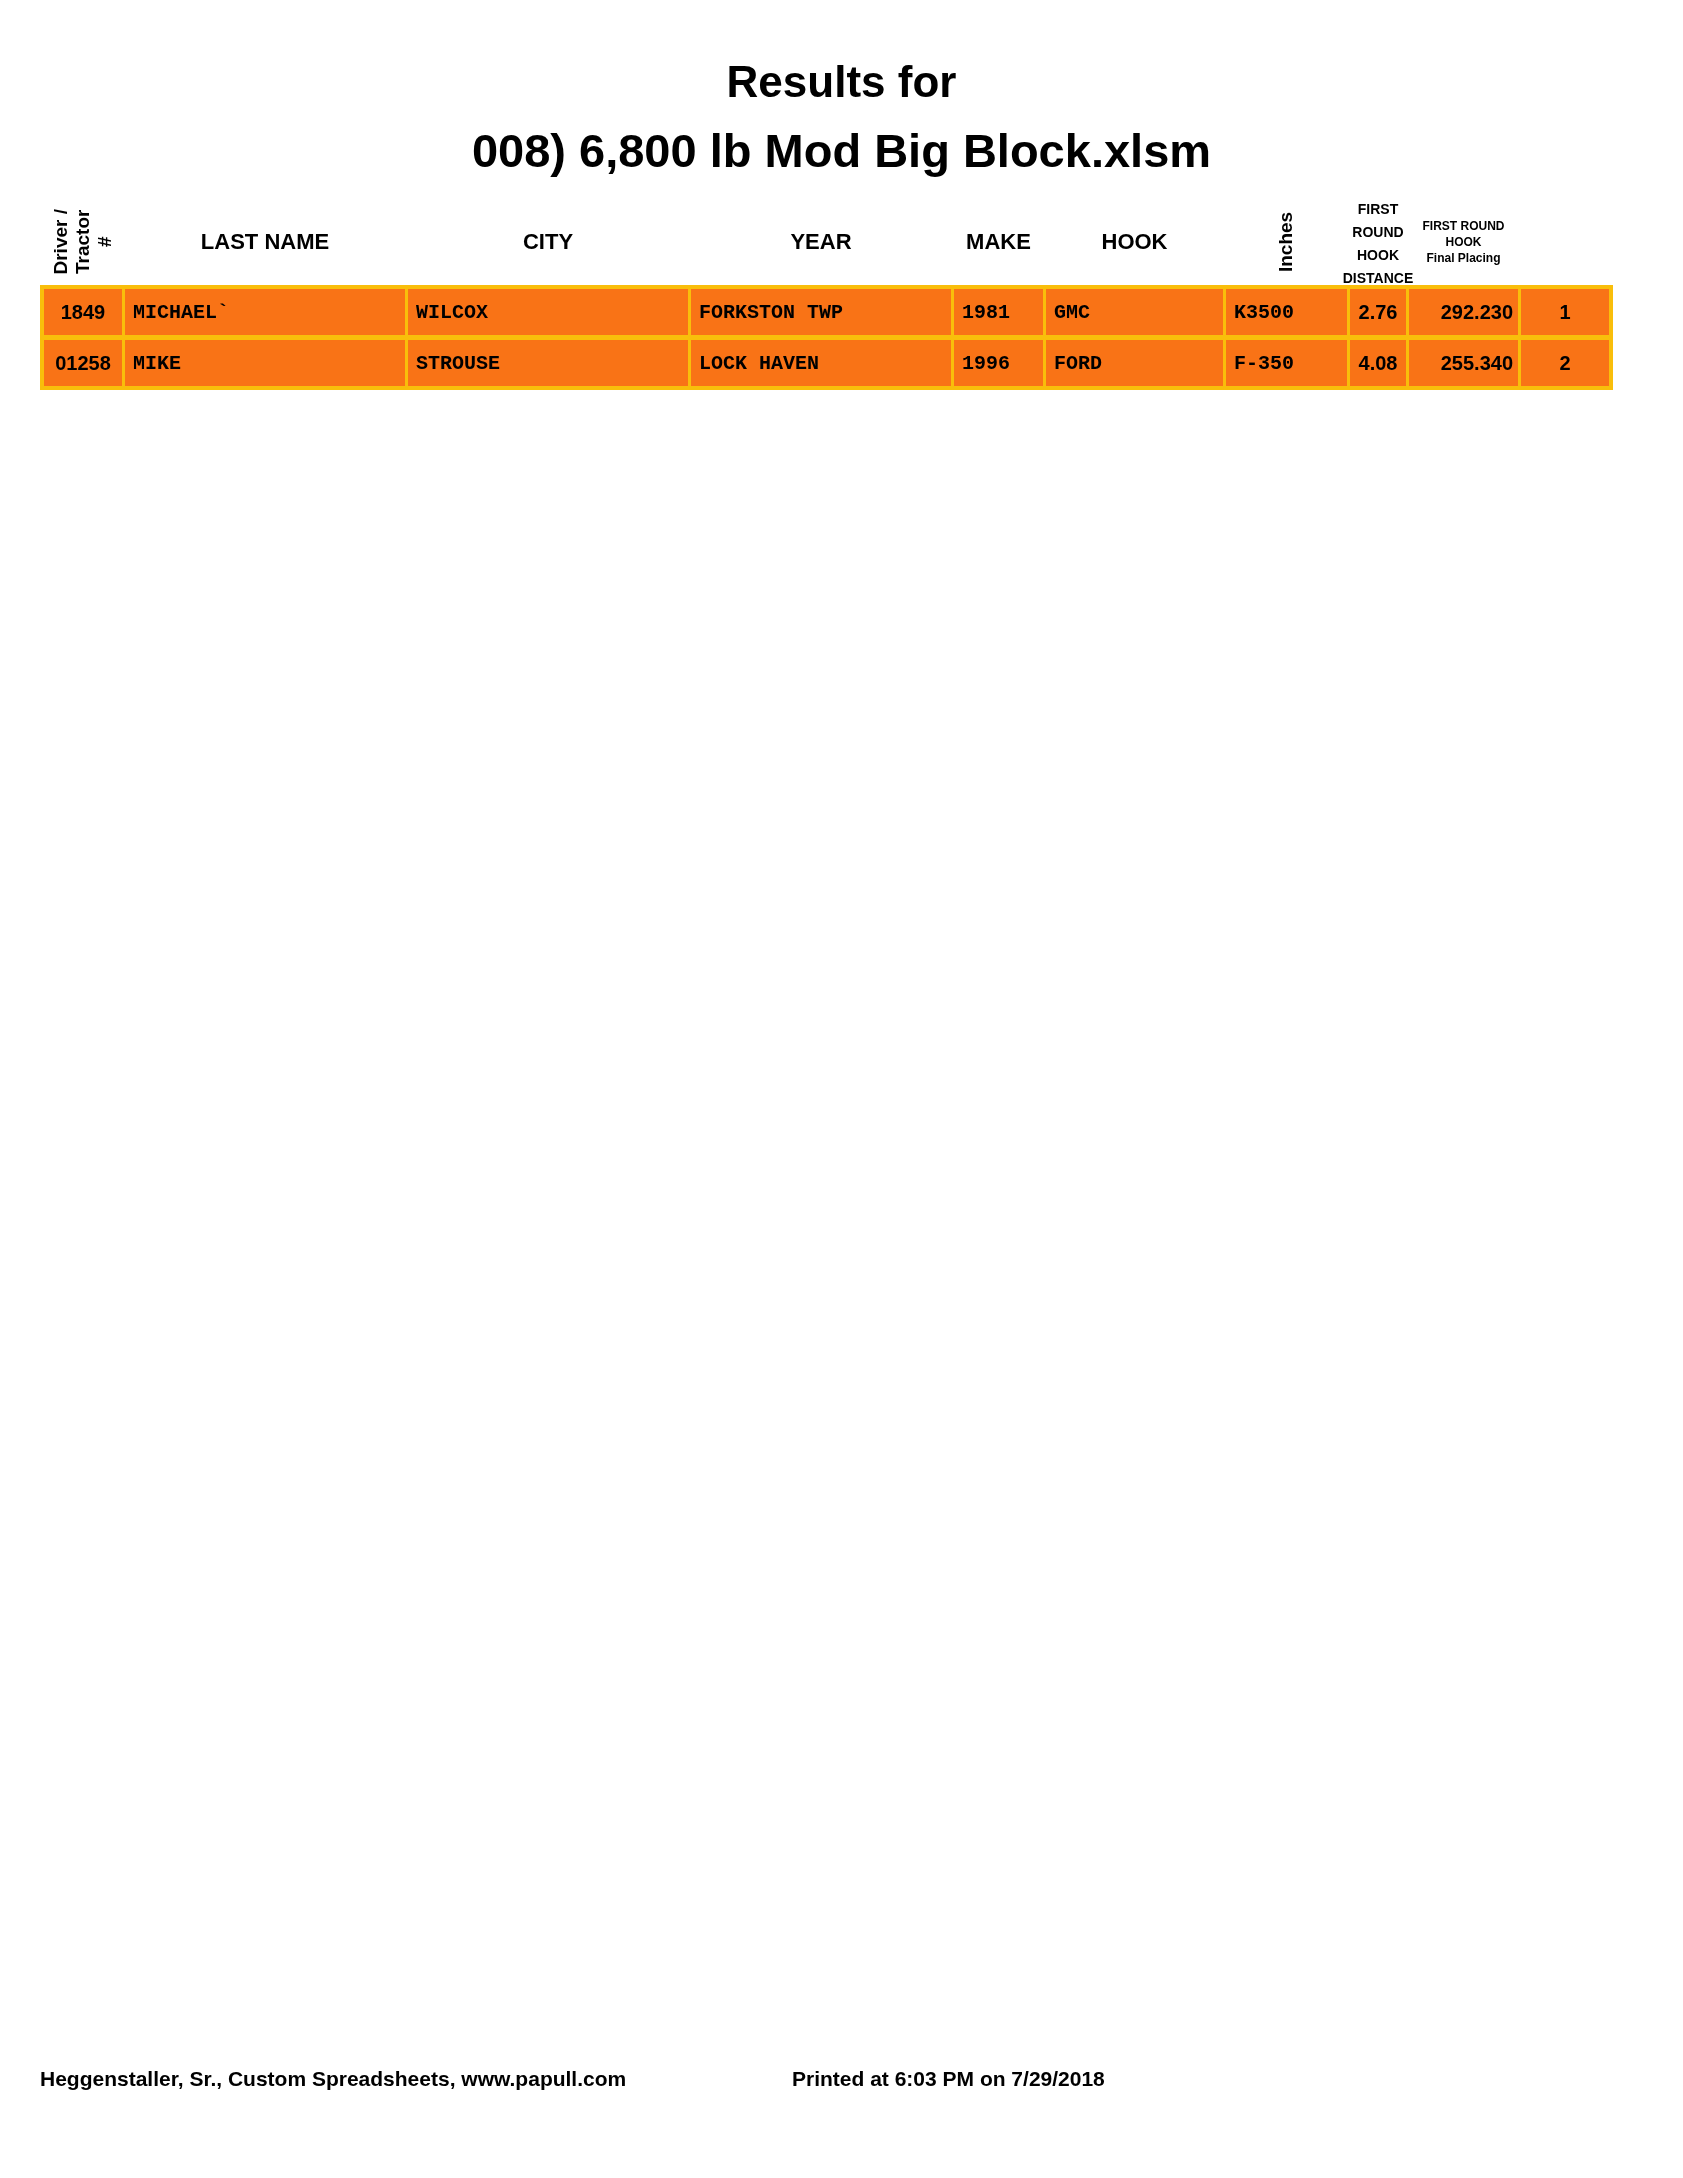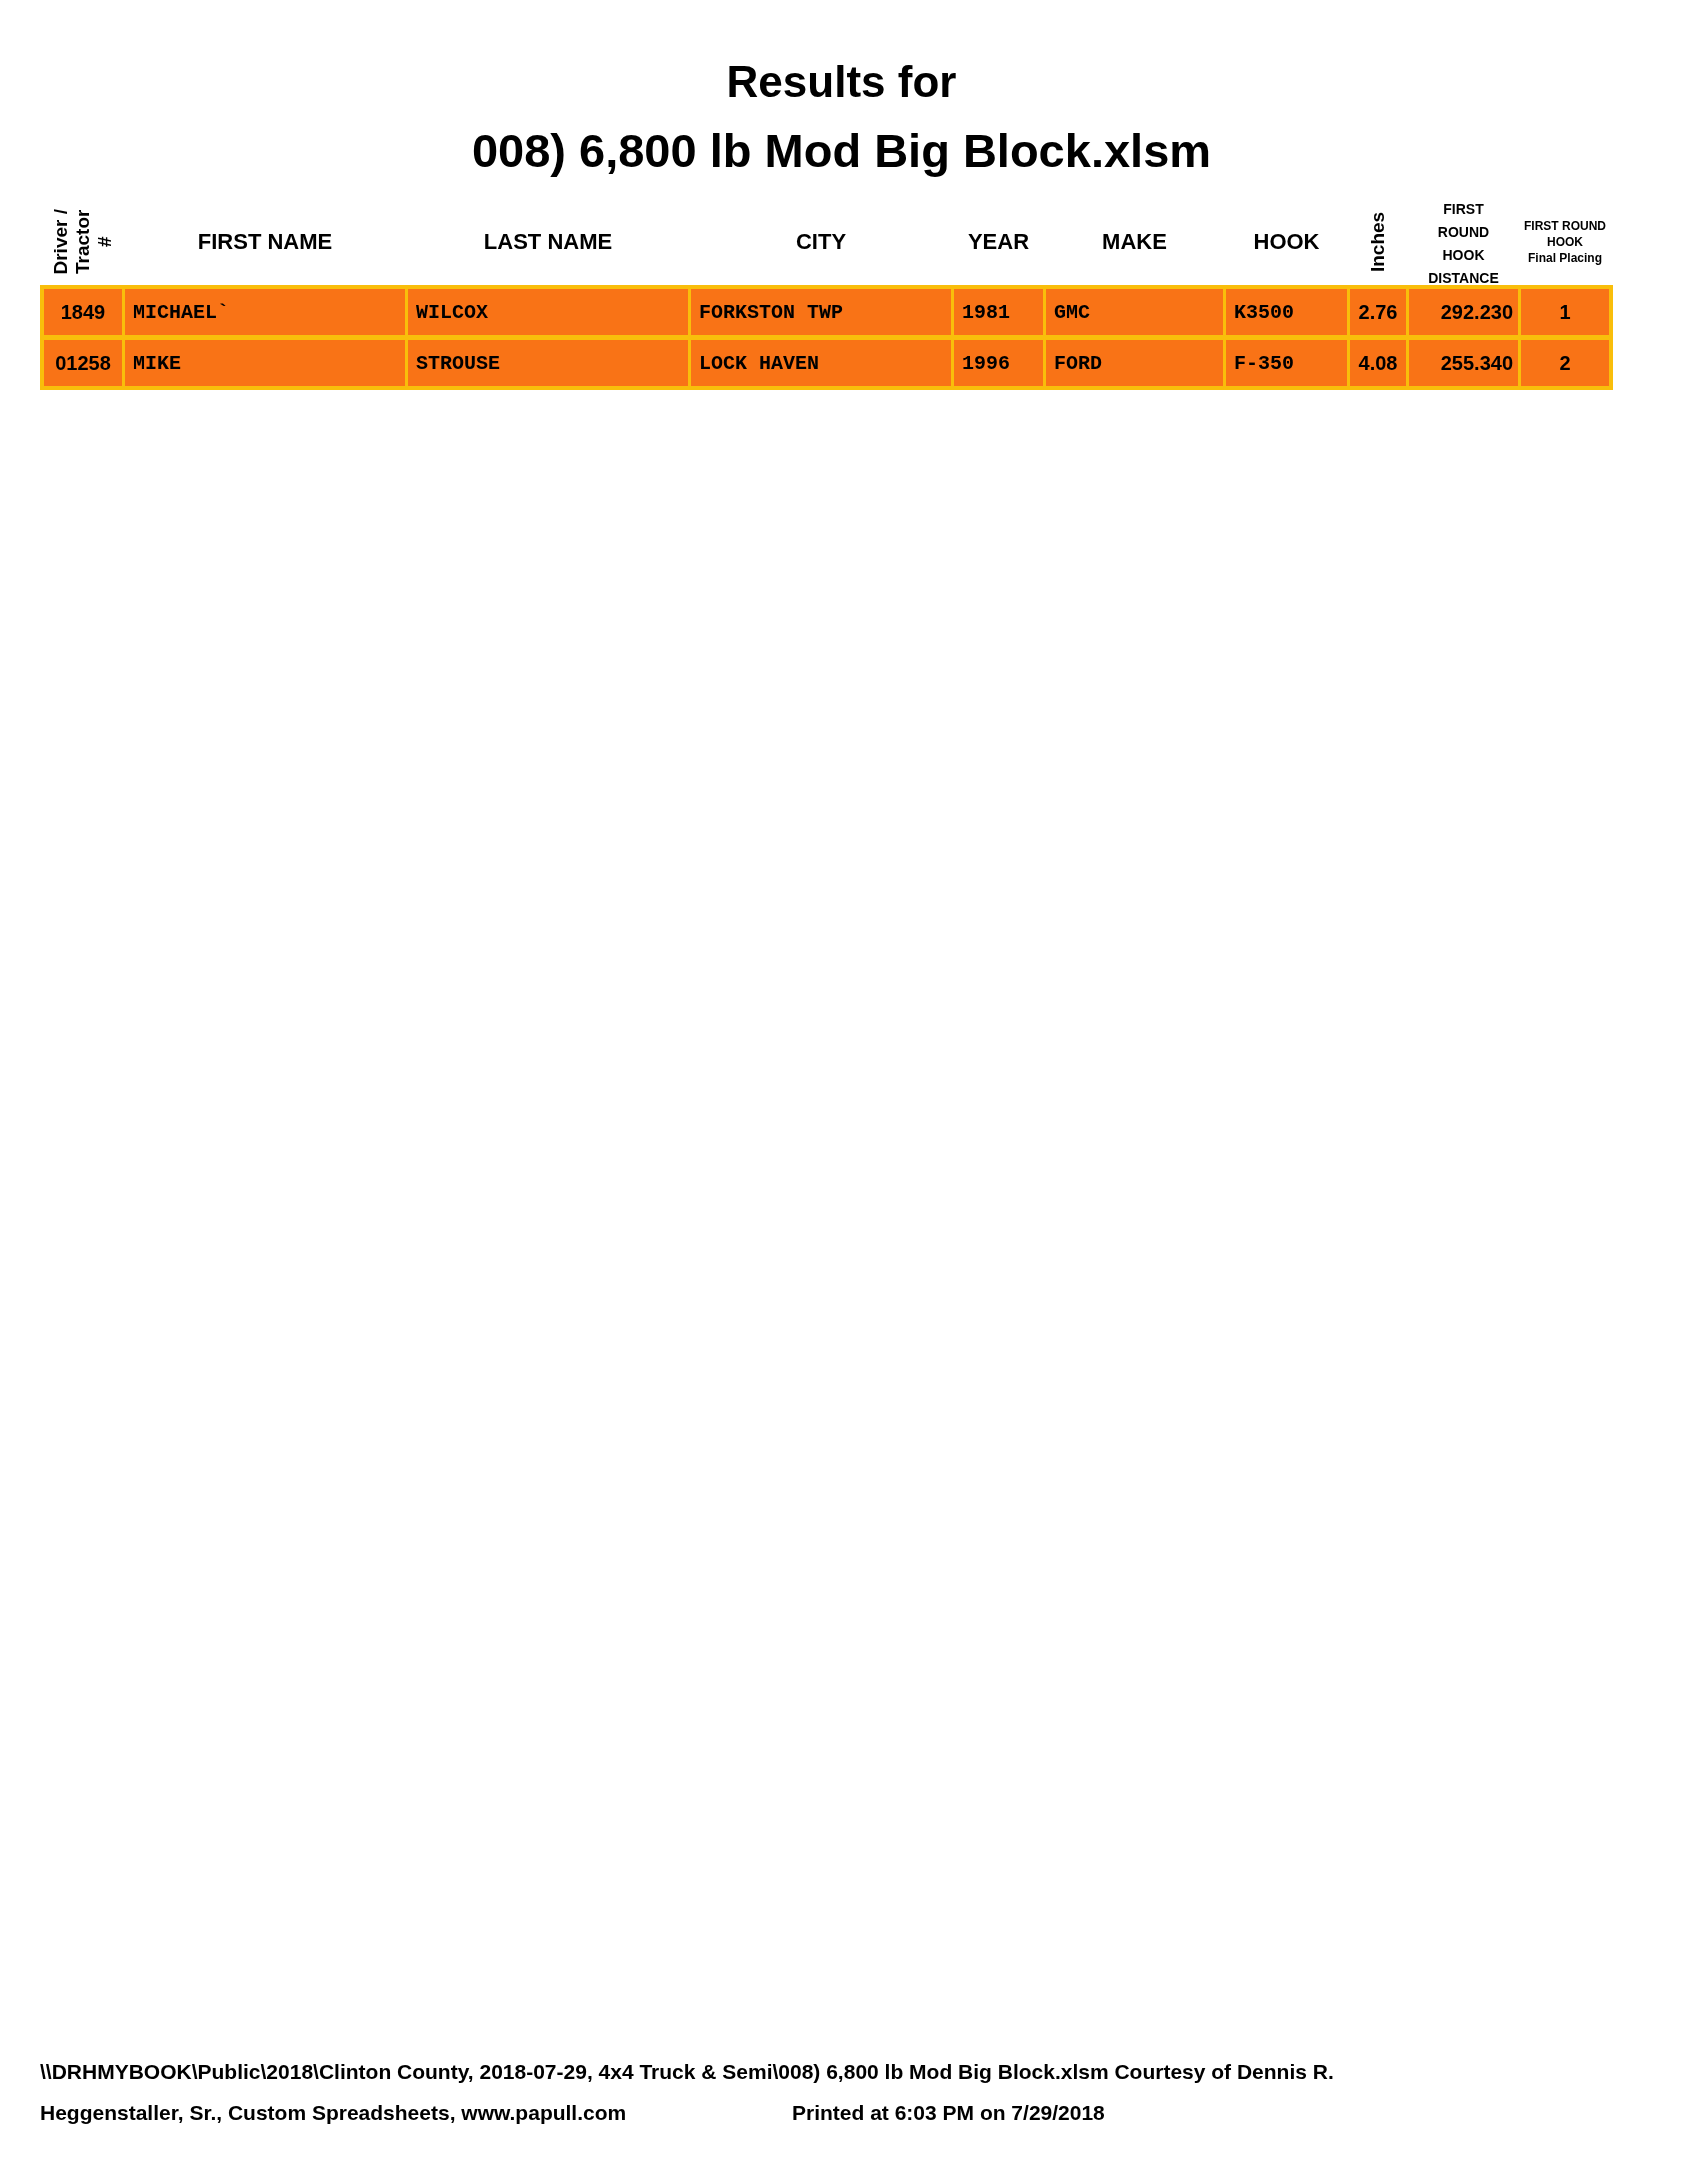--- a/index.html
+++ b/index.html
@@ -48,21 +48,20 @@
 <div class="page">
 
   <div class="title1">Results for</div>
   <div class="title2">008) 6,800 lb Mod Big Block.xlsm</div>
 
   <div class="header-row">
     <div class="hc">
       <span class="rot">Driver /
 Tractor #</span>
     </div>
-    <div class="hc">FIRST NAME</div>
     <div class="hc">LAST NAME</div>
     <div class="hc">CITY</div>
     <div class="hc">YEAR</div>
     <div class="hc">MAKE</div>
     <div class="hc">HOOK</div>
     <div class="hc">
       <span class="rot">Inches</span>
     </div>
     <div class="hc hc-distance">
       <span class="multiline">FIRST
@@ -96,21 +95,20 @@
     <div class="cell a-left">LOCK HAVEN</div>
     <div class="cell a-left">1996</div>
     <div class="cell a-left">FORD</div>
     <div class="cell a-left">F-350</div>
     <div class="cell a-center">4.08</div>
     <div class="cell a-right">255.340</div>
     <div class="cell a-center">2</div>
   </div>
 
   <div class="footer">
-    <div class="f1">\\DRHMYBOOK\Public\2018\Clinton County, 2018-07-29, 4x4 Truck &amp; Semi\008) 6,800 lb Mod Big Block.xlsm  Courtesy of Dennis R.</div>
     <div class="f2">
       <span>Heggenstaller, Sr., Custom Spreadsheets, www.papull.com</span>
       <span class="printed">Printed at 6:03 PM on 7/29/2018</span>
     </div>
   </div>
 
 </div>
 
 
 </body></html>

